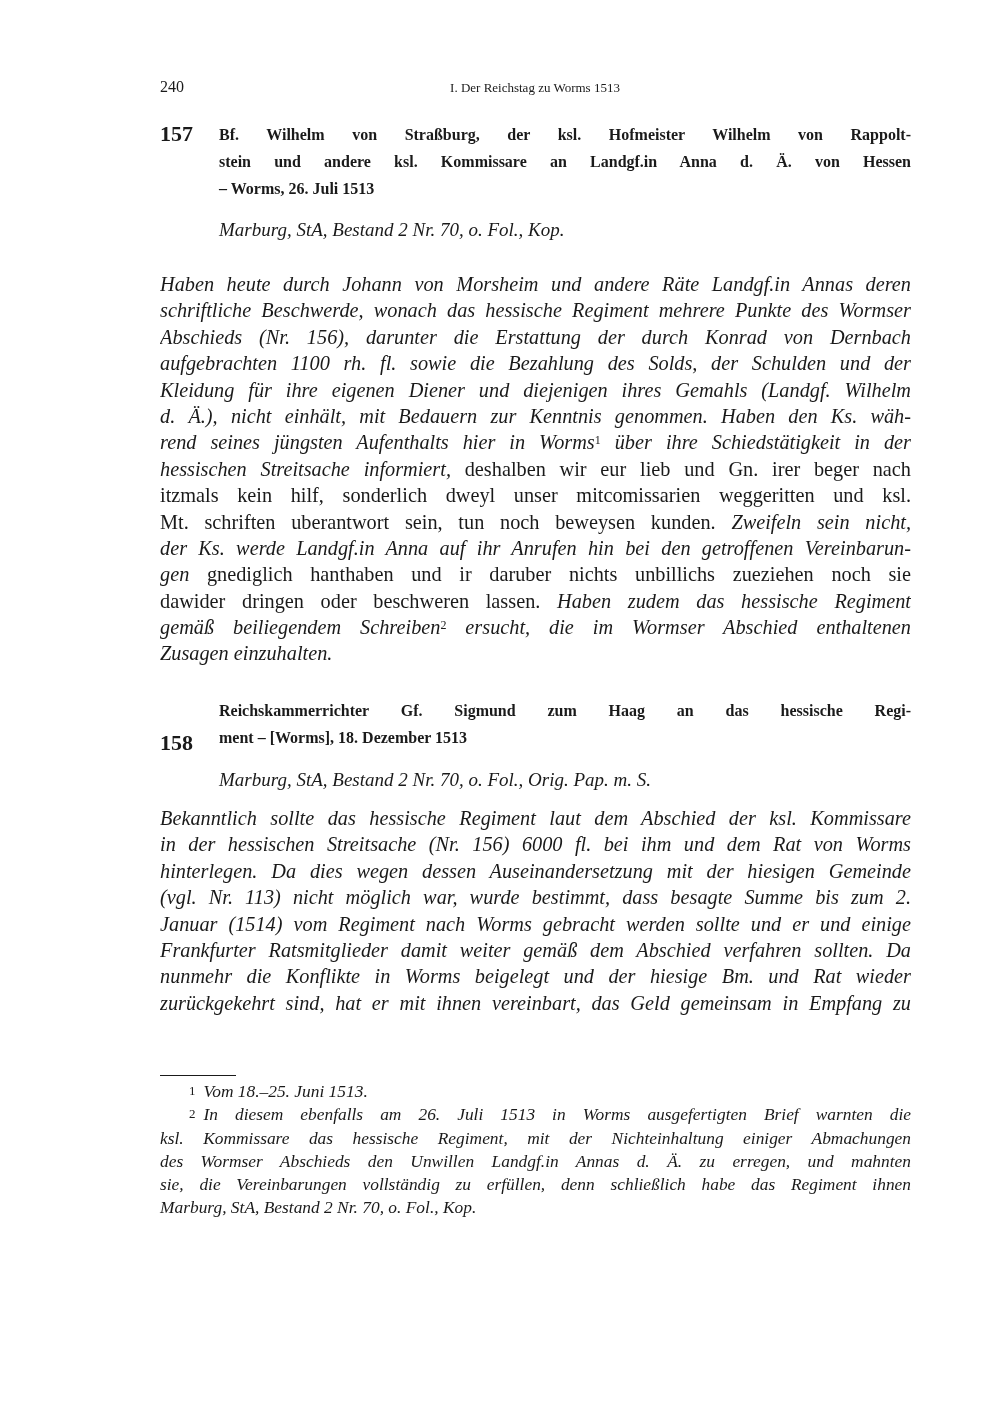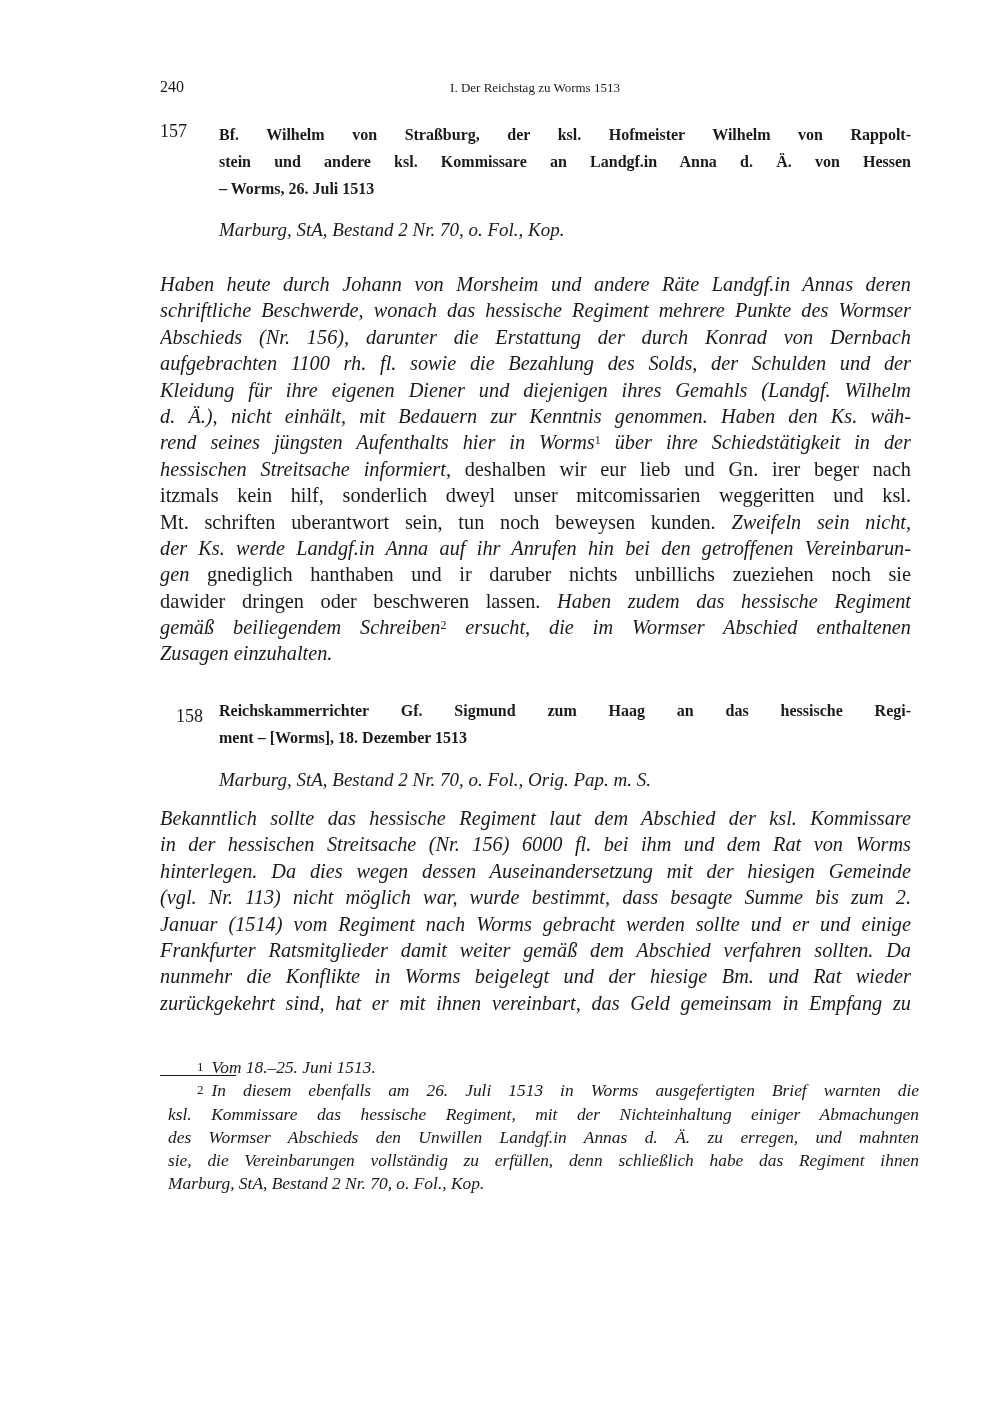--- a/index.html
+++ b/index.html
@@ -1,21 +1,21 @@
 <!DOCTYPE html>
 <html><head>
 <meta charset="utf-8">
 <style>
   html, body { margin: 0; padding: 0; background: #ffffff; }
   body { width: 1004px; height: 1418px; position: relative; overflow: hidden;
          font-family: "Liberation Serif", "DejaVu Serif", serif; color: #1a1a1a; }
   .page { position: absolute; left: 0; top: 0; width: 1004px; height: 1418px; }
   .pnum { position: absolute; left: 160px; top: 78px; font-size: 16px; }
   .rhead { position: absolute; left: 160px; width: 750px; top: 80px; text-align: center; font-size: 13px; }
-  .docnum { position: absolute; left: 160px; font-size: 18px; font-weight: normal; }
+  .docnum { position: absolute; left: 160px; font-size: 22px; font-weight: bold; }
   .dochead { position: absolute; left: 219px; width: 692px; font-size: 16px; font-weight: bold; line-height: 27px; }
   .dochead .ln, .body .ln, .fn .ln { display: block; white-space: nowrap; }
   .dochead .just, .body .just, .fn .just { text-align: justify; text-align-last: justify; }
   .source { position: absolute; left: 219px; font-size: 19px; font-style: italic; }
   .body { position: absolute; left: 160px; width: 751px; font-size: 20.3px; line-height: 26.4px; }
   .body .ln.just { white-space: normal; height: 26.4px; overflow: hidden; }
   .i { font-style: italic; }
   sup { font-size: 12px; vertical-align: top; position: relative; top: -2px; font-style: normal; }
   .rule { position: absolute; left: 160px; top: 1075px; width: 76px; border-top: 1px solid #1a1a1a; }
   .fn { position: absolute; left: 160px; width: 751px; font-size: 17.4px; line-height: 23.3px; font-style: italic; }
@@ -49,39 +49,39 @@
       <span class="ln just"><span class="i">hessischen Streitsache informiert,</span><span> deshalben wir eur lieb und Gn. irer beger nach</span></span>
       <span class="ln just"><span>itzmals kein hilf, sonderlich dweyl unser mitcomissarien weggeritten und ksl.</span></span>
       <span class="ln just"><span>Mt. schriften uberantwort sein, tun noch beweysen kunden. </span><span class="i">Zweifeln sein nicht,</span></span>
       <span class="ln just"><span class="i">der Ks. werde Landgf.in Anna auf ihr Anrufen hin bei den getroffenen Vereinbarun-</span></span>
       <span class="ln just"><span class="i">gen</span><span> gnediglich hanthaben und ir daruber nichts unbillichs zueziehen noch sie</span></span>
       <span class="ln just"><span>dawider dringen oder beschweren lassen. </span><span class="i">Haben zudem das hessische Regiment</span></span>
       <span class="ln just"><span class="i">gemäß beiliegendem Schreiben</span><sup>2</sup><span class="i"> ersucht, die im Wormser Abschied enthaltenen</span></span>
       <span class="ln"><span class="i">Zusagen einzuhalten.</span></span>
     </div>
 
-  <div class="docnum" style="top:706px;margin-left:16px;">158</div>
+  <div class="docnum" style="top:730px;">158</div>
   <div class="dochead" style="top:697px;">
     <span class="ln just">Reichskammerrichter Gf. Sigmund zum Haag an das hessische Regi-</span>
     <span class="ln">ment – [Worms], 18. Dezember 1513</span>
   </div>
   <div class="source" style="top:769px;">Marburg, StA, Bestand 2 Nr. 70, o. Fol., Orig. Pap. m. S.</div>
   <div class="body" id="body1" style="top:805px;">
       <span class="ln just"><span class="i">Bekanntlich sollte das hessische Regiment laut dem Abschied der ksl. Kommissare</span></span>
       <span class="ln just"><span class="i">in der hessischen Streitsache (Nr. 156) 6000 fl. bei ihm und dem Rat von Worms</span></span>
       <span class="ln just"><span class="i">hinterlegen. Da dies wegen dessen Auseinandersetzung mit der hiesigen Gemeinde</span></span>
       <span class="ln just"><span class="i">(vgl. Nr. 113) nicht möglich war, wurde bestimmt, dass besagte Summe bis zum 2.</span></span>
       <span class="ln just"><span class="i">Januar (1514) vom Regiment nach Worms gebracht werden sollte und er und einige</span></span>
       <span class="ln just"><span class="i">Frankfurter Ratsmitglieder damit weiter gemäß dem Abschied verfahren sollten. Da</span></span>
       <span class="ln just"><span class="i">nunmehr die Konflikte in Worms beigelegt und der hiesige Bm. und Rat wieder</span></span>
       <span class="ln just"><span class="i">zurückgekehrt sind, hat er mit ihnen vereinbart, das Geld gemeinsam in Empfang zu</span></span>
     </div>
 
   <div class="rule"></div>
-  <div class="fn" id="footnotes" style="top:1056px;margin-left:8px;">
+  <div class="fn" id="footnotes" style="top:1080px;">
       <span class="ln indent"><span class="fnmark">1</span><span>Vom 18.–25. Juni 1513.</span></span>
       <span class="ln just indent"><span class="fnmark">2</span><span>In diesem ebenfalls am 26. Juli 1513 in Worms ausgefertigten Brief warnten die</span></span>
       <span class="ln just"><span>ksl. Kommissare das hessische Regiment, mit der Nichteinhaltung einiger Abmachungen</span></span>
       <span class="ln just"><span>des Wormser Abschieds den Unwillen Landgf.in Annas d. Ä. zu erregen, und mahnten</span></span>
       <span class="ln just"><span>sie, die Vereinbarungen vollständig zu erfüllen, denn schließlich habe das Regiment ihnen</span></span>
       <span class="ln"><span>Marburg, StA, Bestand 2 Nr. 70, o. Fol., Kop.</span></span>
     </div>
 
 </div>
 

